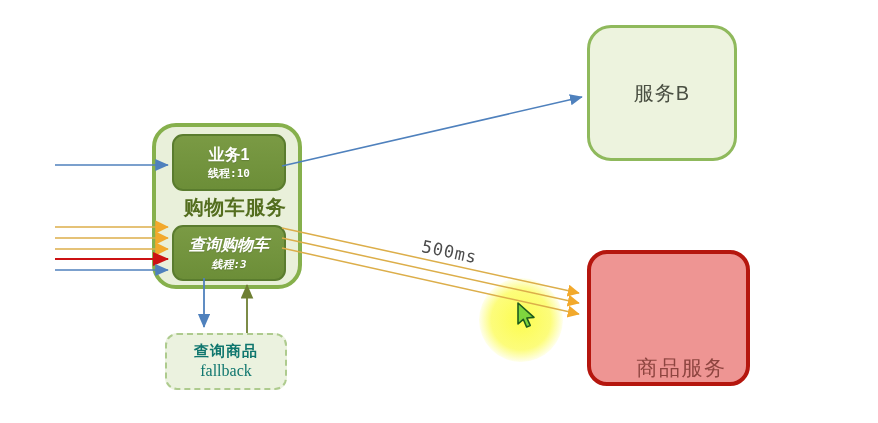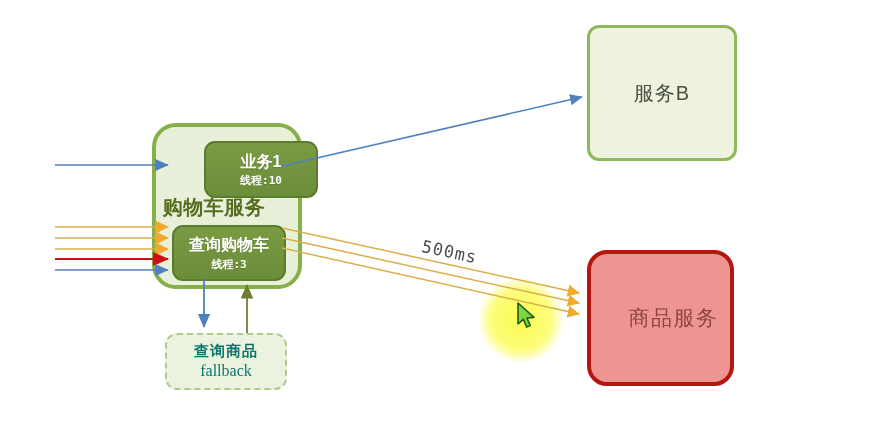--- a/index.html
+++ b/index.html
@@ -17,37 +17,37 @@
   
   .thread-box{
     position:absolute;left:172px;width:110px;
     background:linear-gradient(#7a9a44,#6c8e38);
     border:2px solid #5a7c2e;border-radius:11px;
     color:#ffffff;font-weight:700;font-size:16px;line-height:1.45;
     display:flex;flex-direction:column;align-items:center;justify-content:center;
     z-index:2;text-shadow:0 1px 1px rgba(0,0,0,0.15);
   }
   .thread-box .num{font-family:"DejaVu Sans Mono",monospace;font-size:11px;font-weight:700;}
-  #thread-box-1{top:141px;height:53px;margin-left:32px;}
-  #thread-box-2{top:225px;height:52px;}
+  #thread-box-1{top:134px;height:53px;}
+  #thread-box-2{top:225px;height:52px;font-style:italic;}
   .cart-label{
-    position:absolute;left:139px;top:194px;width:150px;
+    position:absolute;left:160px;top:194px;width:150px;
     text-align:center;font-size:20px;font-weight:700;color:#546e1f;
     z-index:2;letter-spacing:0.5px;
   }
   .service-b{
     left:587px;top:25px;width:150px;height:136px;
-    background:#edf3de;border:3px solid #8fb95c;border-radius:12px;
+    background:#edf3de;border:3px solid #8fb95c;border-radius:24px;
     display:flex;align-items:center;justify-content:center;
     font-size:20px;color:#4a4f42;z-index:1;letter-spacing:1px;
   }
   .product-service{
-    left:587px;top:250px;width:147px;height:136px;
+    left:587px;top:250px;width:163px;height:136px;
     background:#ee9593;border:4px solid #b5160e;border-radius:20px;
-    display:flex;align-items:center;justify-content:center;
+    display:flex;align-items:flex-end;justify-content:center;
     font-size:21px;color:#8e4540;z-index:1;letter-spacing:1.5px;padding-left:26px;
   }
   .fallback-box{
     left:165px;top:333px;width:122px;height:57px;
     background:#ebf2df;border:2px dashed #aecb8e;border-radius:12px;
     display:flex;flex-direction:column;align-items:center;justify-content:center;
     color:#0f766e;z-index:1;line-height:1.3;
   }
   .fallback-box .fb-cn{font-size:15px;font-weight:700;letter-spacing:1px;}
   .fallback-box .fb-en{font-family:Liberation Serif, serif;font-size:16px;}

